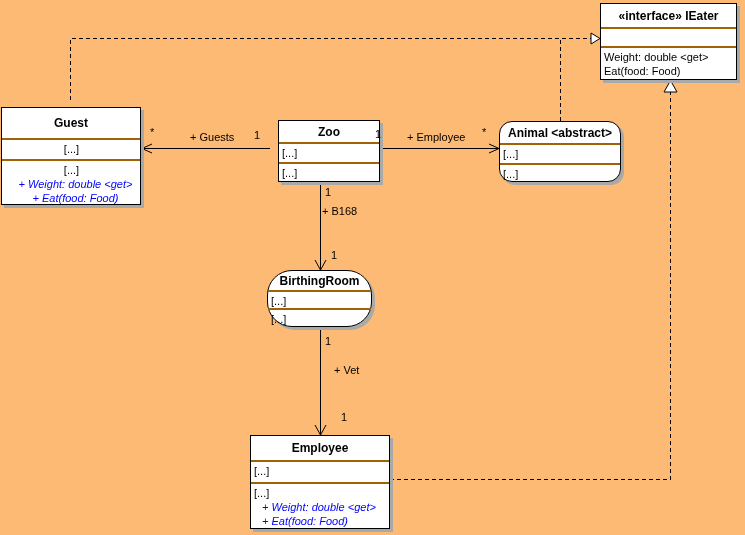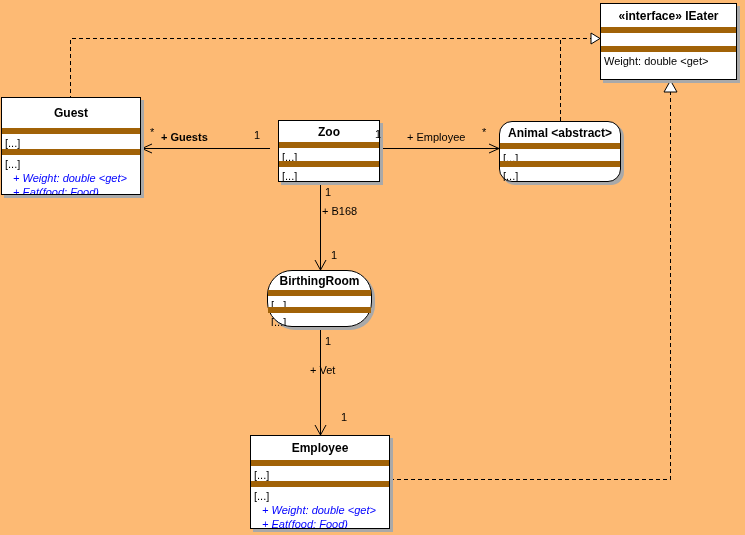--- a/index.html
+++ b/index.html
@@ -31,21 +31,21 @@
     align-items: center;
     justify-content: center;
     font-size: 12px;
     font-weight: bold;
     color: #000000;
     white-space: nowrap;
     overflow: hidden;
   }
   .uml-section {
     box-sizing: border-box;
-    border-top: 6px solid #a16207;
+    border-top: 2px solid #a16207;
     padding: 2px 2px 0 3px;
     overflow: hidden;
   }
   .uml-section.grow { flex: 1 1 auto; }
   .member {
     font-size: 11px;
     line-height: 14px;
     color: #000000;
     white-space: nowrap;
   }
@@ -102,24 +102,25 @@
 
     <polygon points="600,38.5 591,33 591,44" fill="#ffffff" stroke="#000000" stroke-width="1"></polygon>
     <polygon points="670.5,80.5 664,92 677,92" fill="#ffffff" stroke="#000000" stroke-width="1"></polygon>
   </svg>
 
   <div class="uml-class" style="left:600px; top:3px; width:137px; height:77px;">
     <div class="uml-title" style="height:23px;">«interface» IEater</div>
     <div class="uml-section" style="height:19px;"></div>
     <div class="uml-section grow">
       <div class="member">Weight: double &lt;get&gt;</div>
+      <div class="member">Eat(food: Food)</div>
     </div>
   </div>
 
-  <div class="uml-class" style="left:1px; top:97px; width:140px; height:98px;">
+  <div class="uml-class" style="left:1px; top:107px; width:140px; height:98px;text-align:center;">
     <div class="uml-title" style="height:30px;">Guest</div>
     <div class="uml-section" style="height:22px;">
       <div class="member">[...]</div>
     </div>
     <div class="uml-section grow">
       <div class="member">[...]</div>
       <div class="member iface">+ Weight: double &lt;get&gt;</div>
       <div class="member iface">+ Eat(food: Food)</div>
     </div>
   </div>
@@ -160,28 +161,28 @@
       <div class="member">[...]</div>
     </div>
     <div class="uml-section grow">
       <div class="member">[...]</div>
       <div class="member iface">+ Weight: double &lt;get&gt;</div>
       <div class="member iface">+ Eat(food: Food)</div>
     </div>
   </div>
 
   <div class="edge-label" style="left:150px; top:126px;">*</div>
-  <div class="edge-label" style="left:161px; top:131px;font-weight:bold;">+ Guests</div>
+  <div class="edge-label" style="left:190px; top:131px;">+ Guests</div>
   <div class="edge-label" style="left:254px; top:129px;">1</div>
 
   <div class="edge-label" style="left:375px; top:128px;">1</div>
   <div class="edge-label" style="left:407px; top:131px;">+ Employee</div>
   <div class="edge-label" style="left:482px; top:126px;">*</div>
 
   <div class="edge-label" style="left:325px; top:186px;">1</div>
   <div class="edge-label" style="left:322px; top:205px;text-align:right;">+ B168</div>
   <div class="edge-label" style="left:331px; top:249px;">1</div>
 
   <div class="edge-label" style="left:325px; top:335px;">1</div>
-  <div class="edge-label" style="left:310px; top:364px;">+ Vet</div>
+  <div class="edge-label" style="left:334px; top:364px;">+ Vet</div>
   <div class="edge-label" style="left:341px; top:411px;">1</div>
 
 </div>
 
 </body></html>

